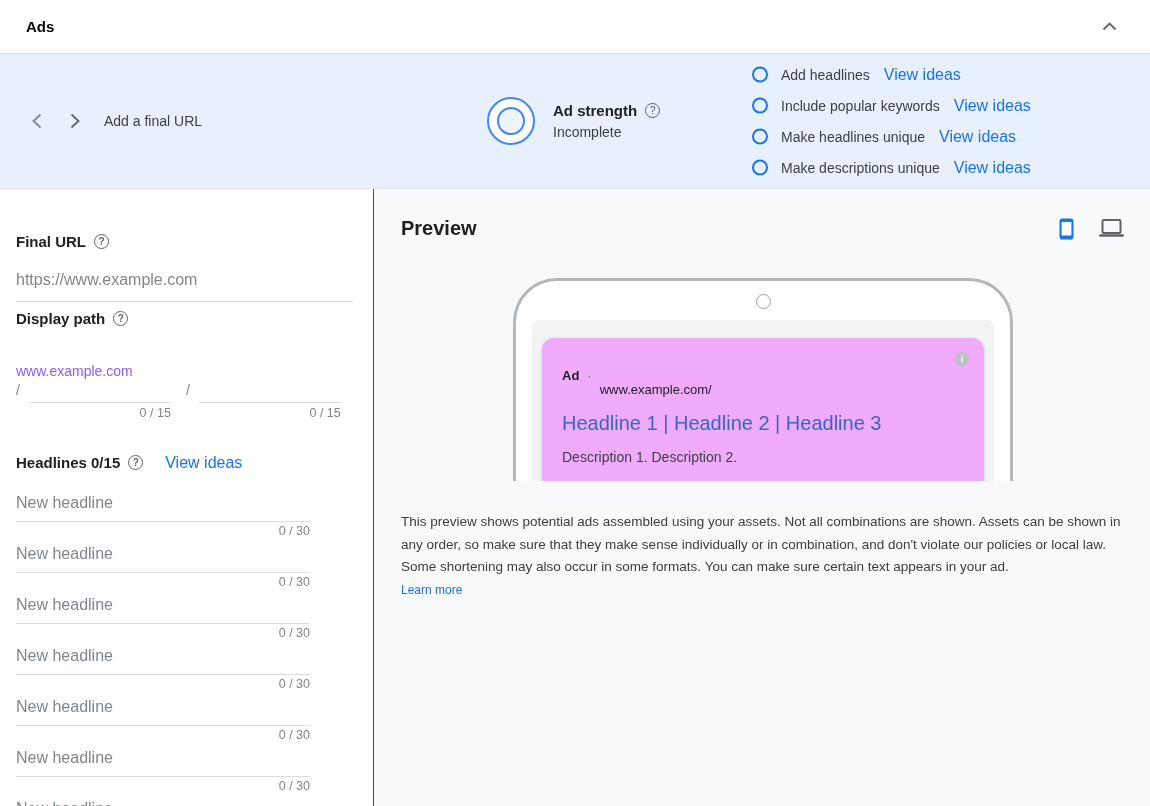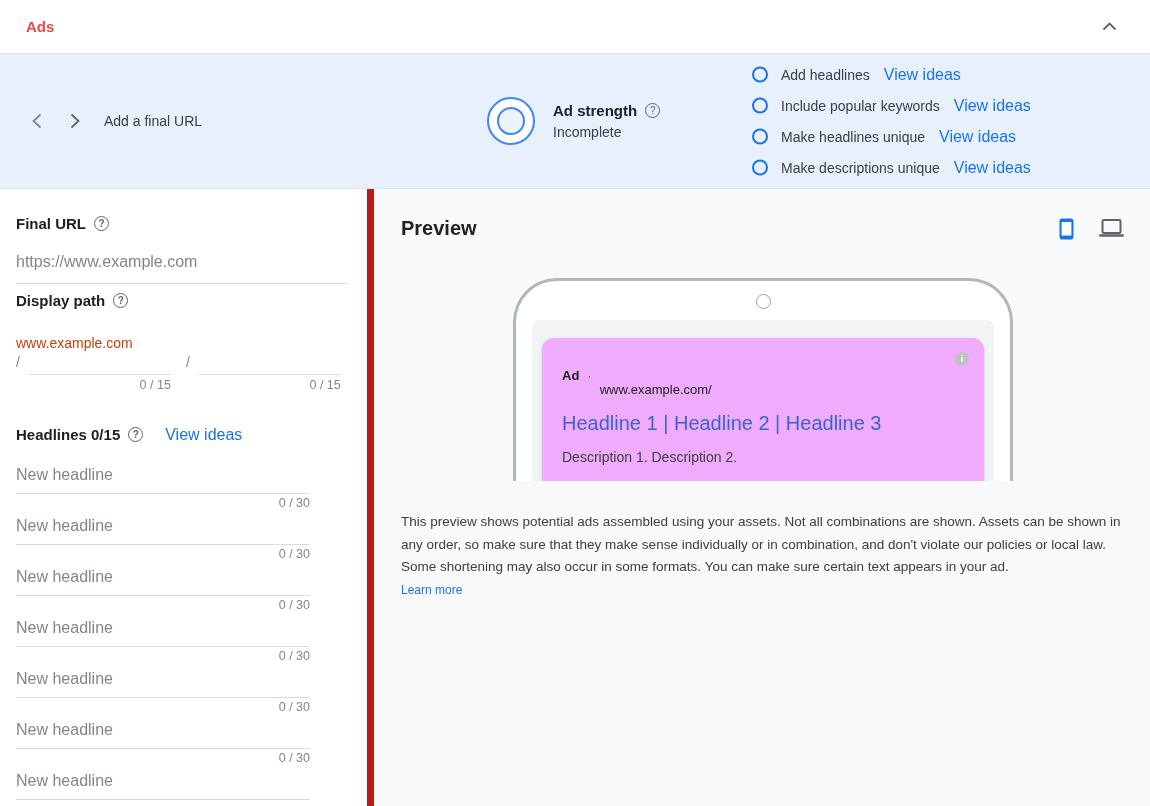--- a/index.html
+++ b/index.html
@@ -12,21 +12,21 @@
   }
   .root { width: 1150px; height: 806px; overflow: hidden; display: flex; flex-direction: column; }
 
   
   .hdr {
     height: 54px; flex: 0 0 54px; background: #fff;
     display: flex; align-items: center;
     padding: 0 33px 0 26px;
     border-bottom: 1px solid #e0e0e0;
   }
-  .hdr-title { font-size: 15px; font-weight: bold; color: #ef4444; }
+  .hdr-title { font-size: 15px; font-weight: bold; color: #000000; }
   .hdr-collapse { margin-left: auto; cursor: pointer; display: flex; align-items: center; }
 
   
   .banner {
     height: 135px; flex: 0 0 135px; background: #e8f0fe;
     position: relative; border-bottom: 1px solid #dde5f1;
   }
   .banner-nav {
     position: absolute; left: 30px; top: 50%; transform: translateY(-50%);
     display: flex; align-items: center;
@@ -74,33 +74,33 @@
   .sugg-label { margin-left: 13px; color: #3c4043; font-size: 14px; }
   .link { color: #1a73e8; cursor: pointer; text-decoration: none; font-size: 16px; }
   .sugg-row .link { margin-left: 14px; }
 
   
   .content { flex: 1 1 auto; display: flex; overflow: hidden; }
 
   
   .form-panel {
     width: 374px; flex: 0 0 374px; background: #fff;
-    border-right: 7px solid #b91c1c;
-    padding: 26px 20px 0 16px; overflow: hidden;
+    border-right: 1px solid #b91c1c;
+    padding: 44px 20px 0 16px; overflow: hidden;
   }
   .section-label { display: flex; align-items: center; font-size: 15px; font-weight: bold; color: #202124; }
   .txt-input {
     display: block; width: 100%; border: none; outline: none; background: transparent;
     font-family: "Liberation Sans", sans-serif; font-size: 16px; color: #202124;
     padding: 0 0 11px 0; border-bottom: 1px solid #dadce0; line-height: 20px;
   }
   .txt-input::placeholder { color: #80868b; opacity: 1; }
   .final-url-input { margin-top: 20px; }
   .display-path-section { margin-top: 8px; }
-  .base-url { margin-top: 26px; color: #c2410c; font-size: 14px; line-height: 16px; }
+  .base-url { margin-top: 36px; color: #8b5cf6; font-size: 14px; line-height: 16px; }
   .path-row { display: flex; margin-top: 2px; }
   .path-group { display: flex; align-items: flex-start; }
   .path-group + .path-group { margin-left: 15px; }
   .path-slash { color: #80868b; font-size: 14px; line-height: 18px; margin-right: 9px; }
   .path-field { width: 142px; }
   .path-field .txt-input { padding-bottom: 3px; line-height: 18px; }
   .counter { margin-top: 4px; text-align: right; font-size: 12.5px; color: #80868b; line-height: 13px; }
 
   .headlines-header { margin-top: 34px; display: flex; align-items: flex-start; }
   .headlines-header .link { margin-left: 22px; }

